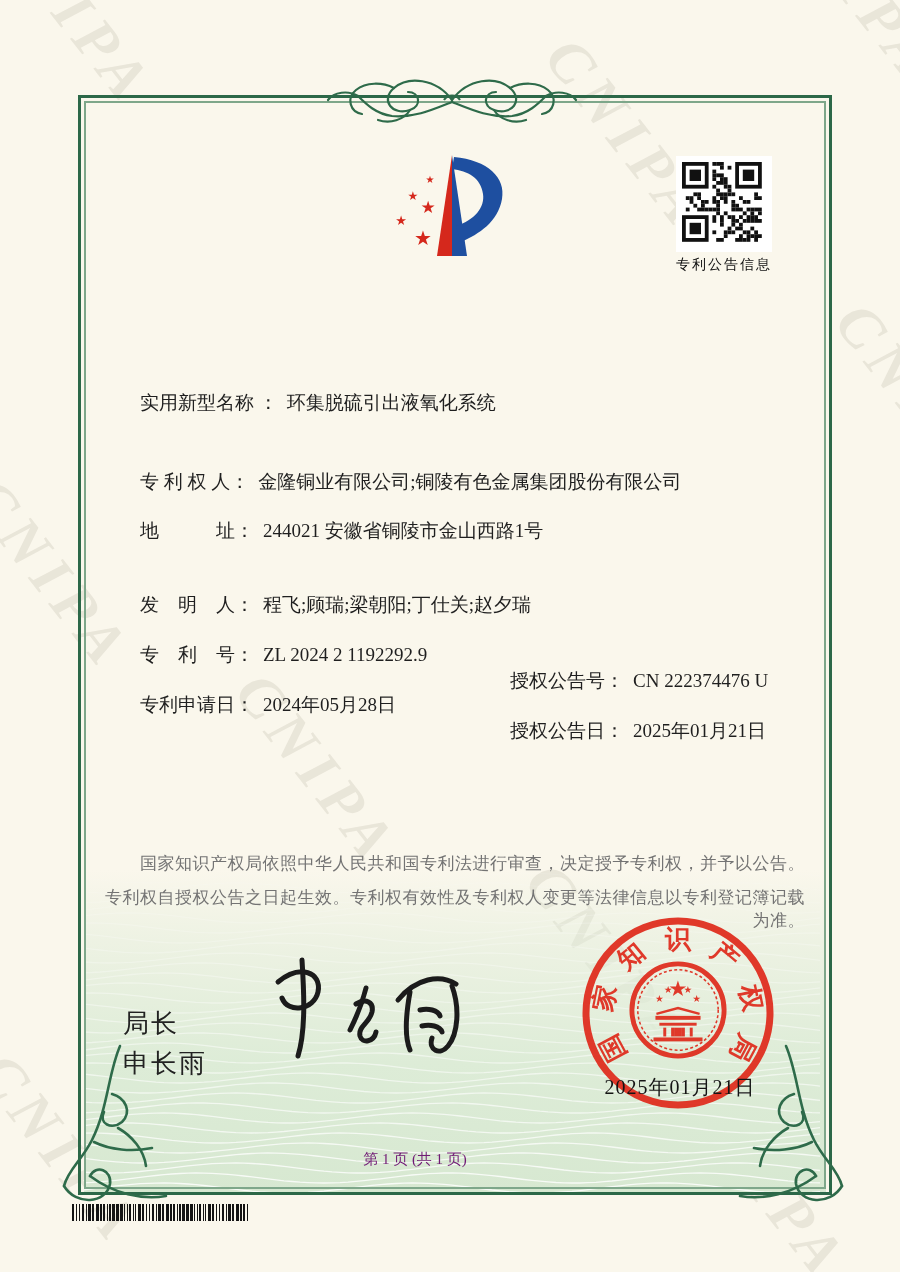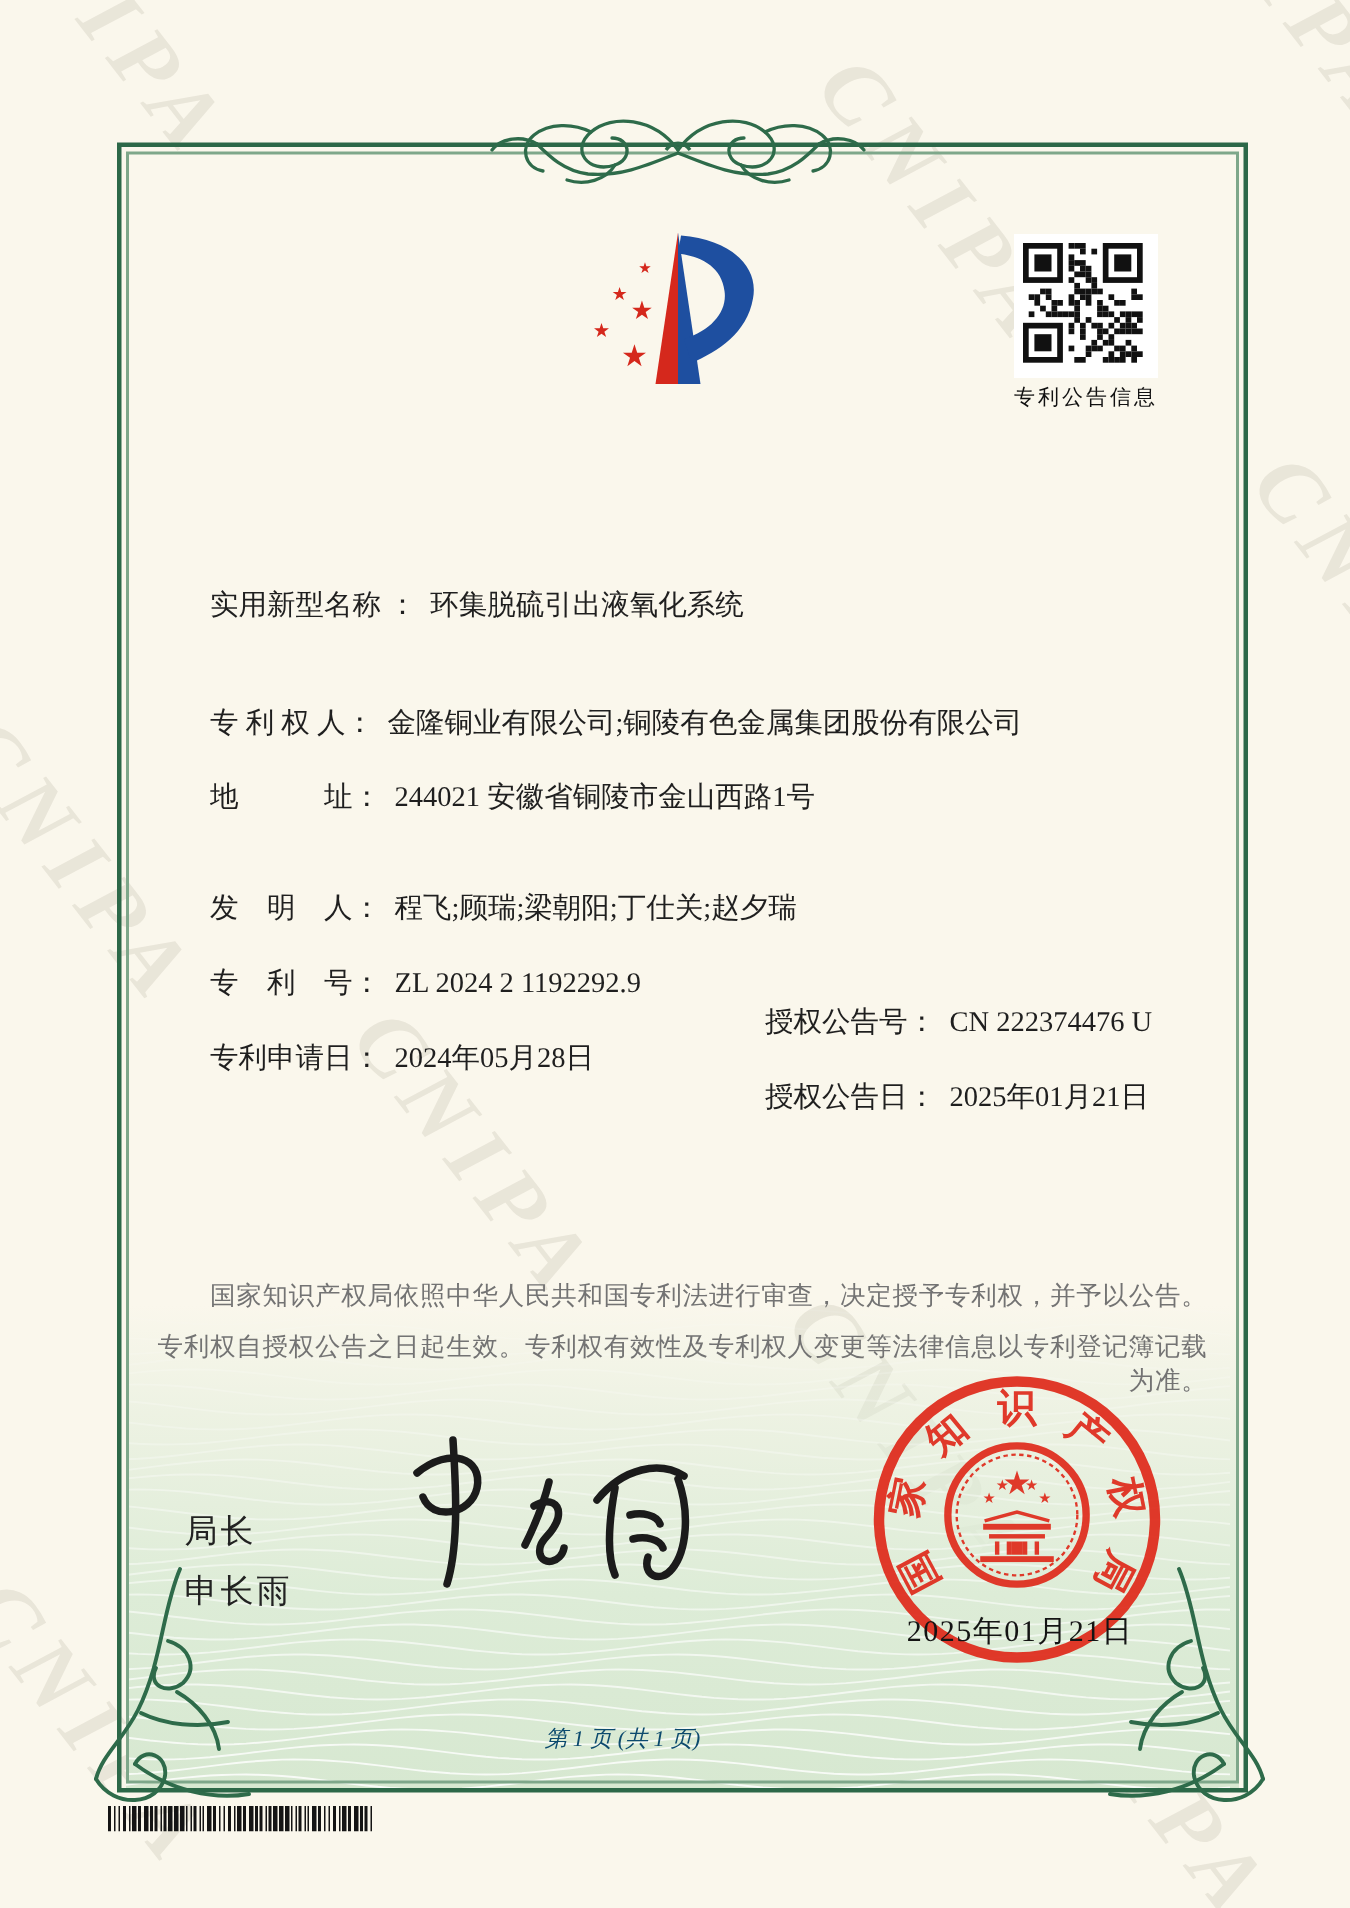--- a/index.html
+++ b/index.html
@@ -27,27 +27,27 @@
   
   .row{position:absolute;left:121px;width:700px;font-size:19px;white-space:pre;}
   .row .lbl{white-space:pre;}
   .row .val{margin-left:9px;}
   .pair2{position:absolute;left:389px;top:0;white-space:pre;margin-top:48px;}
   .pair2 .val{margin-left:9px;}
   
   .stmt{position:absolute;left:95px;width:710px;text-align:right;font-size:17px;letter-spacing:.5px;color:#737373;}
   
   .signer{position:absolute;left:123px;font-family:"Liberation Sans","DejaVu Sans",sans-serif;
-          font-size:22px;color:#222;letter-spacing:2px;}
+          font-size:26px;color:#222;letter-spacing:2px;}
   
   .seal{position:absolute;left:578px;top:913px;width:200px;height:200px;}
   .sealchar{position:absolute;font-weight:bold;font-size:26px;color:#df2a1b;opacity:.92;}
   .sealdate{position:absolute;left:592px;top:1074px;width:176px;text-align:center;
             font-size:20px;color:#141414;letter-spacing:1px;}
-  .footer{position:absolute;left:0;top:1150px;width:830px;text-align:center;font-size:15px;color:#0c4a6e;font-style:italic;}
+  .footer{position:absolute;left:0;top:1150px;width:830px;text-align:center;font-size:15px;color:#701a75;}
   .barcode{position:absolute;left:72px;top:1204px;width:182px;height:17px;overflow:hidden;white-space:nowrap;}
   .barcode i{display:inline-block;height:17px;background:#141414;vertical-align:top;}
   svg{display:block;}
 </style>
 </head>
 <body>
 
 <div class="page">
 
   <span class="wm" style="left:-40px;top:-25px">CNIPA</span>

